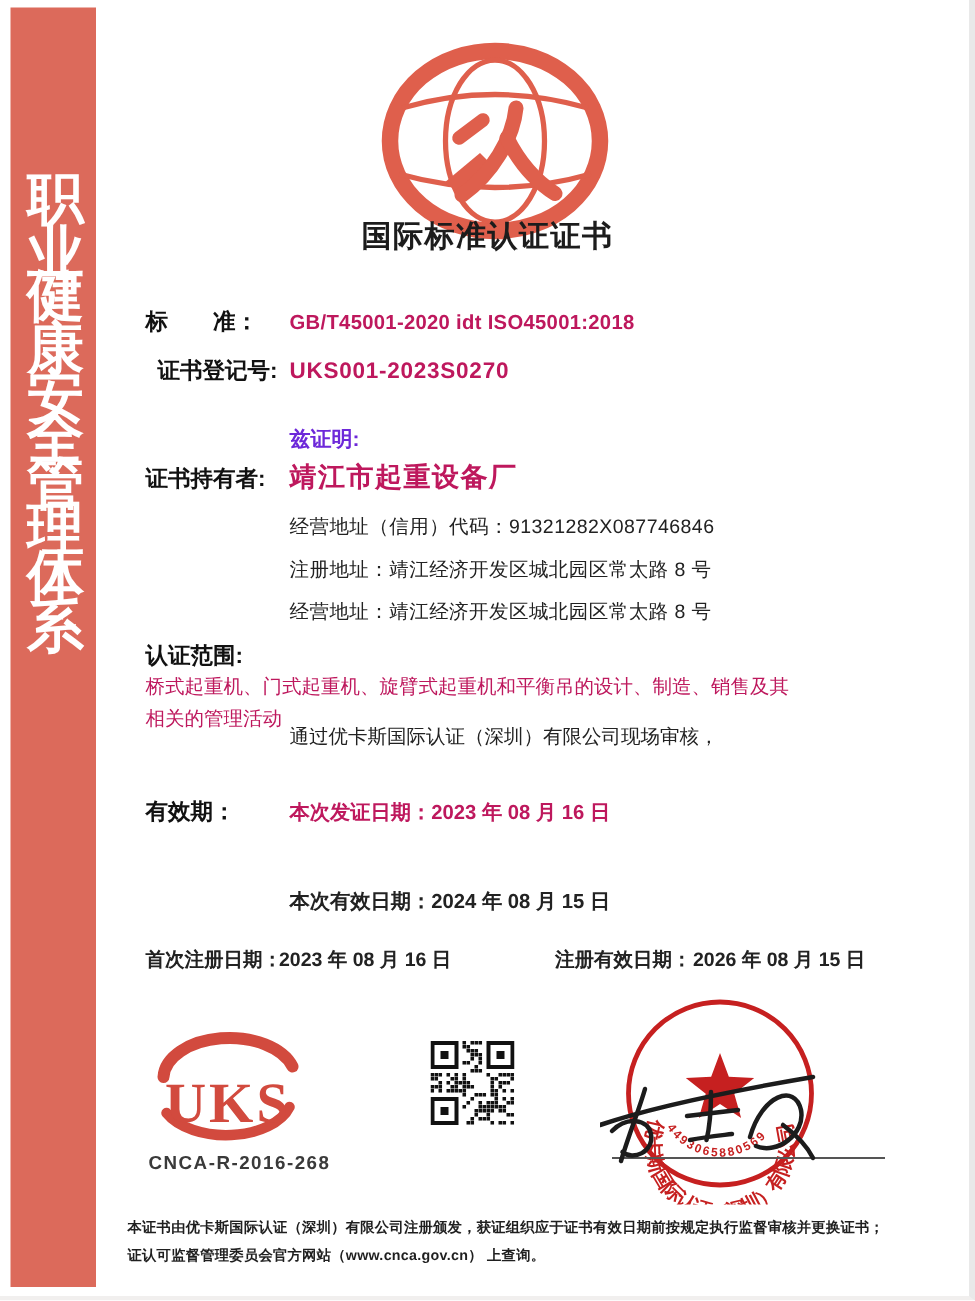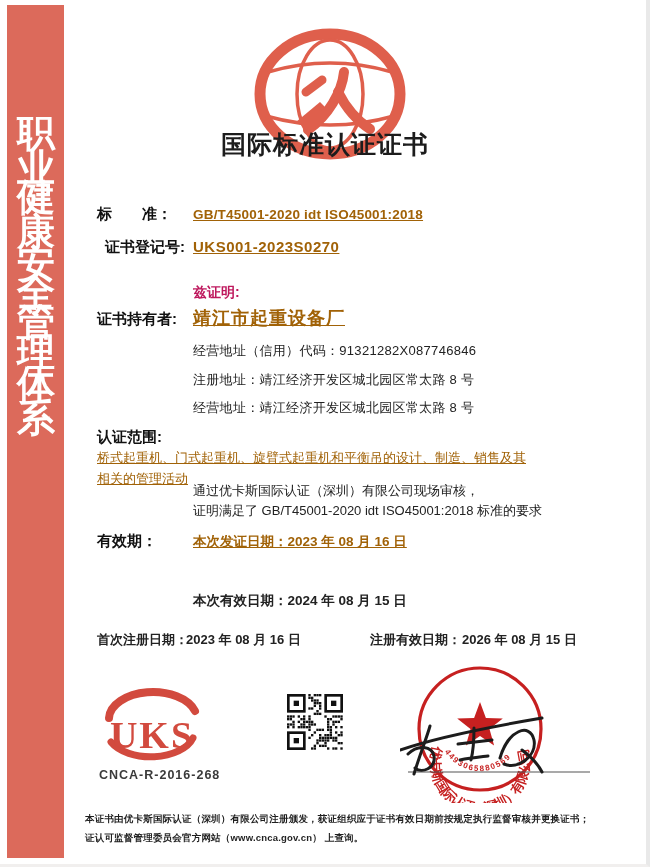--- a/index.html
+++ b/index.html
@@ -17,32 +17,32 @@
   }
   .sidebar .vtext {
     position:absolute; left:50%; transform:translateX(-50%); top:82px;
     writing-mode:vertical-rl; text-orientation:upright;
     font-size:38px; font-weight:bold; color:#ffffff; letter-spacing:31px;
     line-height:57px; white-space:nowrap;
   }
   
   .globe { position:absolute; left:250px; top:26px; }
   .title {
-    position:absolute; left:100px; top:128px; width:450px; text-align:center;
-    font-size:25px; font-weight:bold; color:#1c1c1c; letter-spacing:1px;
+    position:absolute; left:100px; top:144px; width:450px; text-align:center;
+    font-size:20px; font-weight:bold; color:#1c1c1c; letter-spacing:1px;
   }
   
   .row { position:absolute; display:flex; align-items:baseline; }
   .lbl { font-weight:bold; color:#111; font-size:15px; width:96px; flex:none; white-space:nowrap; }
-  .val { color:#a16207;text-decoration:underline; }
+  .val { color:#be185d; }
   .r-standard { left:97px; top:205px; }
   .r-standard .val { font-size:13.5px; font-weight:bold; letter-spacing:.2px; }
   .r-certno { left:97px; top:238px;text-align:center; }
   .r-certno .val { font-size:15px; font-weight:bold; letter-spacing:.5px; }
-  .hereby { position:absolute; left:193px; top:284px; font-size:14px; font-weight:bold; color:#be185d; }
+  .hereby { position:absolute; left:193px; top:284px; font-size:14px; font-weight:bold; color:#6d28d9; }
   .r-holder { left:97px; top:306px; }
   .r-holder .val { font-size:18px; font-weight:bold; letter-spacing:1px; }
   .infoline { position:absolute; left:193px; font-size:13px; font-weight:500; color:#222; letter-spacing:.3px; }
   .i1 { top:342px; } .i2 { top:371px; } .i3 { top:399px; }
   .r-scope { left:97px; top:428px; align-items:flex-start;flex-direction:column; }
   .r-scope .val { font-size:13px; width:434px; line-height:1.65; font-weight:500; }
   .audit { position:absolute; left:193px; top:481px; font-size:13px; line-height:1.55; font-weight:500; width:450px; }
   .r-valid { left:97px; top:532px; }
   .r-valid .val, .vdate { font-size:13.5px; font-weight:bold; }
   .vdate { position:absolute; left:193px; top:592px; }
@@ -99,21 +99,20 @@
   <div class="infoline i2">注册地址：靖江经济开发区城北园区常太路 8 号</div>
   <div class="infoline i3">经营地址：靖江经济开发区城北园区常太路 8 号</div>
 
   <div class="row r-scope">
     <span class="lbl">认证范围:</span>
     <span class="val">桥式起重机、门式起重机、旋臂式起重机和平衡吊的设计、制造、销售及其相关的管理活动</span>
   </div>
 
   <div class="audit">
     <div>通过优卡斯国际认证（深圳）有限公司现场审核，</div>
-    <div>证明满足了 GB/T45001-2020 idt ISO45001:2018 标准的要求</div>
   </div>
 
   <div class="row r-valid">
     <span class="lbl">有效期：</span>
     <span class="val">本次发证日期：2023 年 08 月 16 日</span>
   </div>
   <div class="vdate">本次有效日期：2024 年 08 月 15 日</div>
 
   <div class="regdates">
     <span class="frl">首次注册日期：</span>

